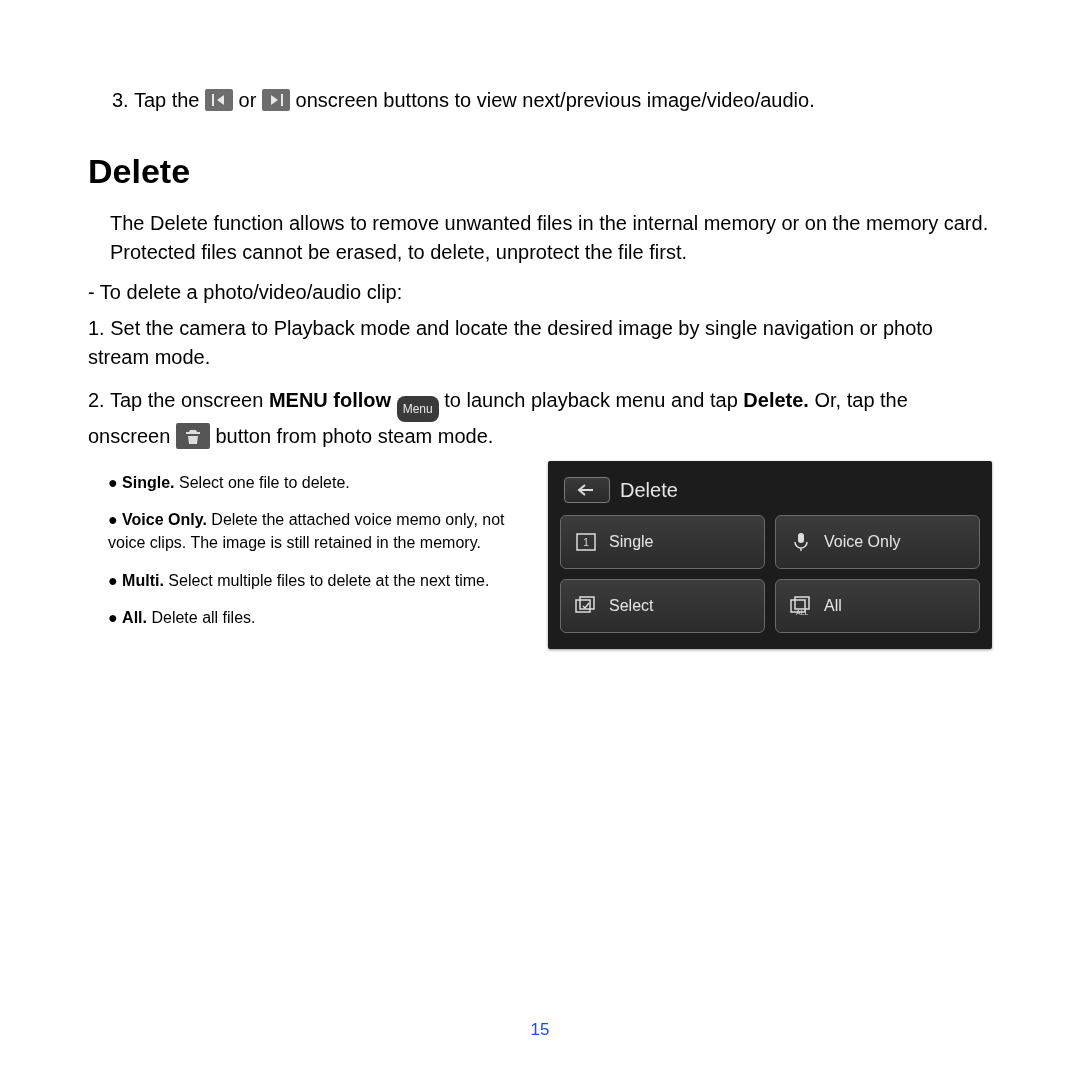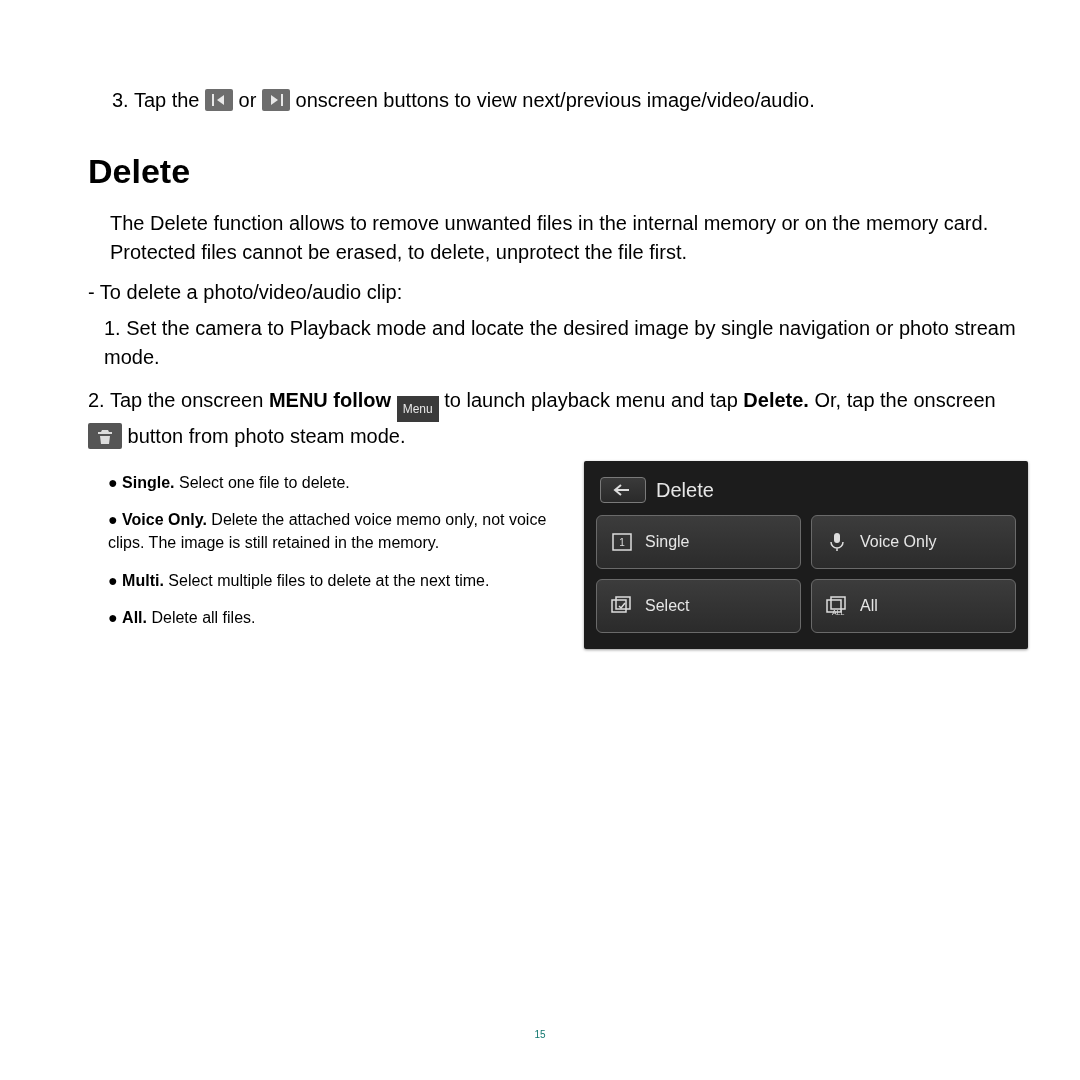--- a/index.html
+++ b/index.html
@@ -8,21 +8,21 @@
     width: 1080px;
     height: 1080px;
     background: #ffffff;
     font-family: Arial, Helvetica, sans-serif;
     color: #000;
   }
   .page {
     box-sizing: border-box;
     width: 1080px;
     height: 1080px;
-    padding: 85px 52px 0 88px;
+    padding: 85px 88px 0 88px;
     position: relative;
   }
   .step {
     margin: 0 0 14px 24px;
     font-size: 20px;
     line-height: 1.55;
   }
   .h1 {
     font-size: 34px;
     font-weight: bold;
@@ -96,21 +96,21 @@
 
   .menubtn {
     display: inline-block;
     width: 42px; height: 26px;
     background: #3a3a3a;
     color: #e8e8e8;
     font-size: 12px;
     line-height: 26px;
     text-align: center;
     vertical-align: -6px;
-    border-radius: 0;
+    border-radius: 8px;
   }
 
   .trashbtn {
     display: inline-block;
     width: 34px; height: 26px;
     background: #555;
     vertical-align: -6px;
     position: relative;
     border-radius: 2px;
   }
@@ -162,22 +162,22 @@
     padding: 0 14px;
     font-size: 16px;
     color: #e6e6e6;
   }
   .opt .ic { width:22px; height:22px; display:flex; align-items:center; justify-content:center; }
 
   .pageno {
     position: absolute;
     left: 0; right: 0; bottom: 40px;
     text-align: center;
-    font-size: 10px;
-    color: #0f766e;
+    font-size: 17px;
+    color: #1d4ed8;
   }
 </style>
 </head>
 <body>
 
 <div class="page">
 
   <p class="step">
     <span>3.   Tap the </span>
     <span class="ibtn prev"></span>
@@ -186,21 +186,21 @@
     <span> onscreen buttons to view next/previous image/video/audio.</span>
   </p>
 
 
   <div class="h1">Delete</div>
 
   <p class="para">The Delete function allows to remove unwanted files in the internal memory or on the memory card. Protected files cannot be erased, to delete, unprotect the file first.</p>
 
   <div class="sub">- To delete a photo/video/audio clip:</div>
 
-  <p class="para" style="margin-left:16px">1.   Set the camera to Playback mode and locate the desired image by single navigation or photo stream mode.</p>
+  <p class="para" style="margin-left:0">1.   Set the camera to Playback mode and locate the desired image by single navigation or photo stream mode.</p>
 
   <p class="para" style="margin-left:0">
     <span>2.   Tap the onscreen </span>
     <span class="bold">MENU follow</span>
     <span> </span>
     <span class="menubtn">Menu</span>
     <span> to launch playback menu and tap </span>
     <span class="bold">Delete.</span>
     <span> Or, tap the onscreen </span>
     <span class="trashbtn">

